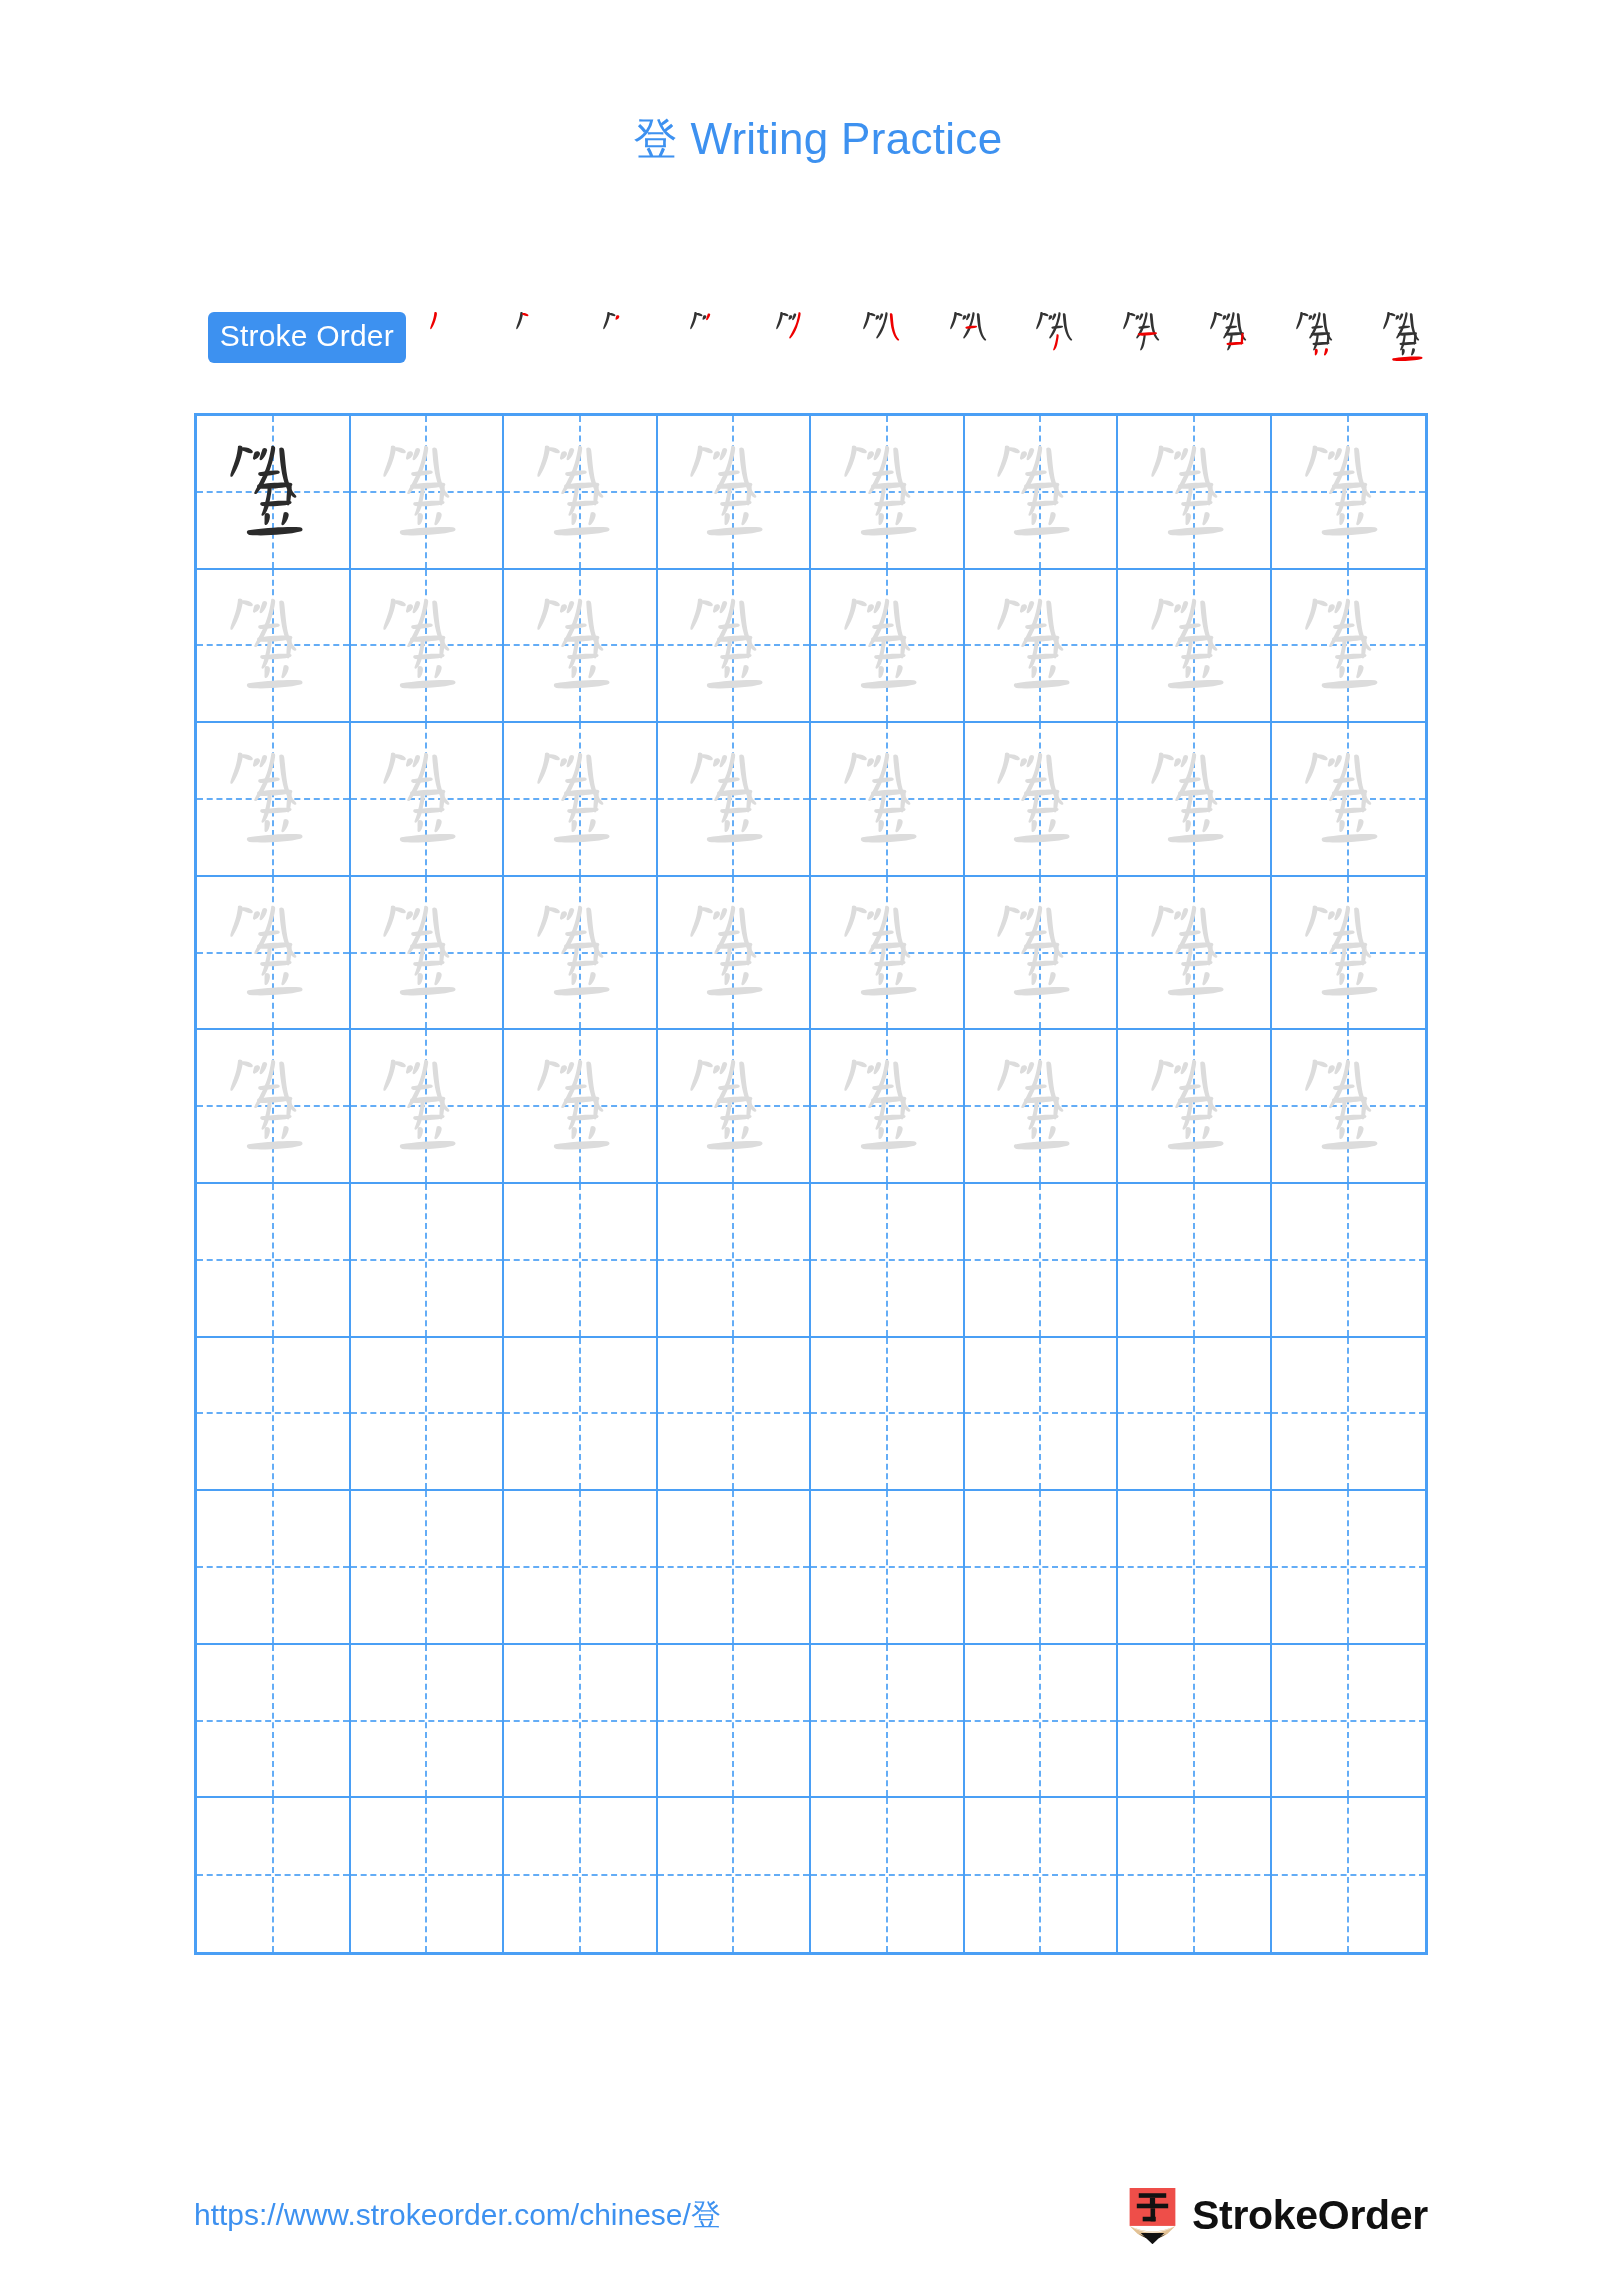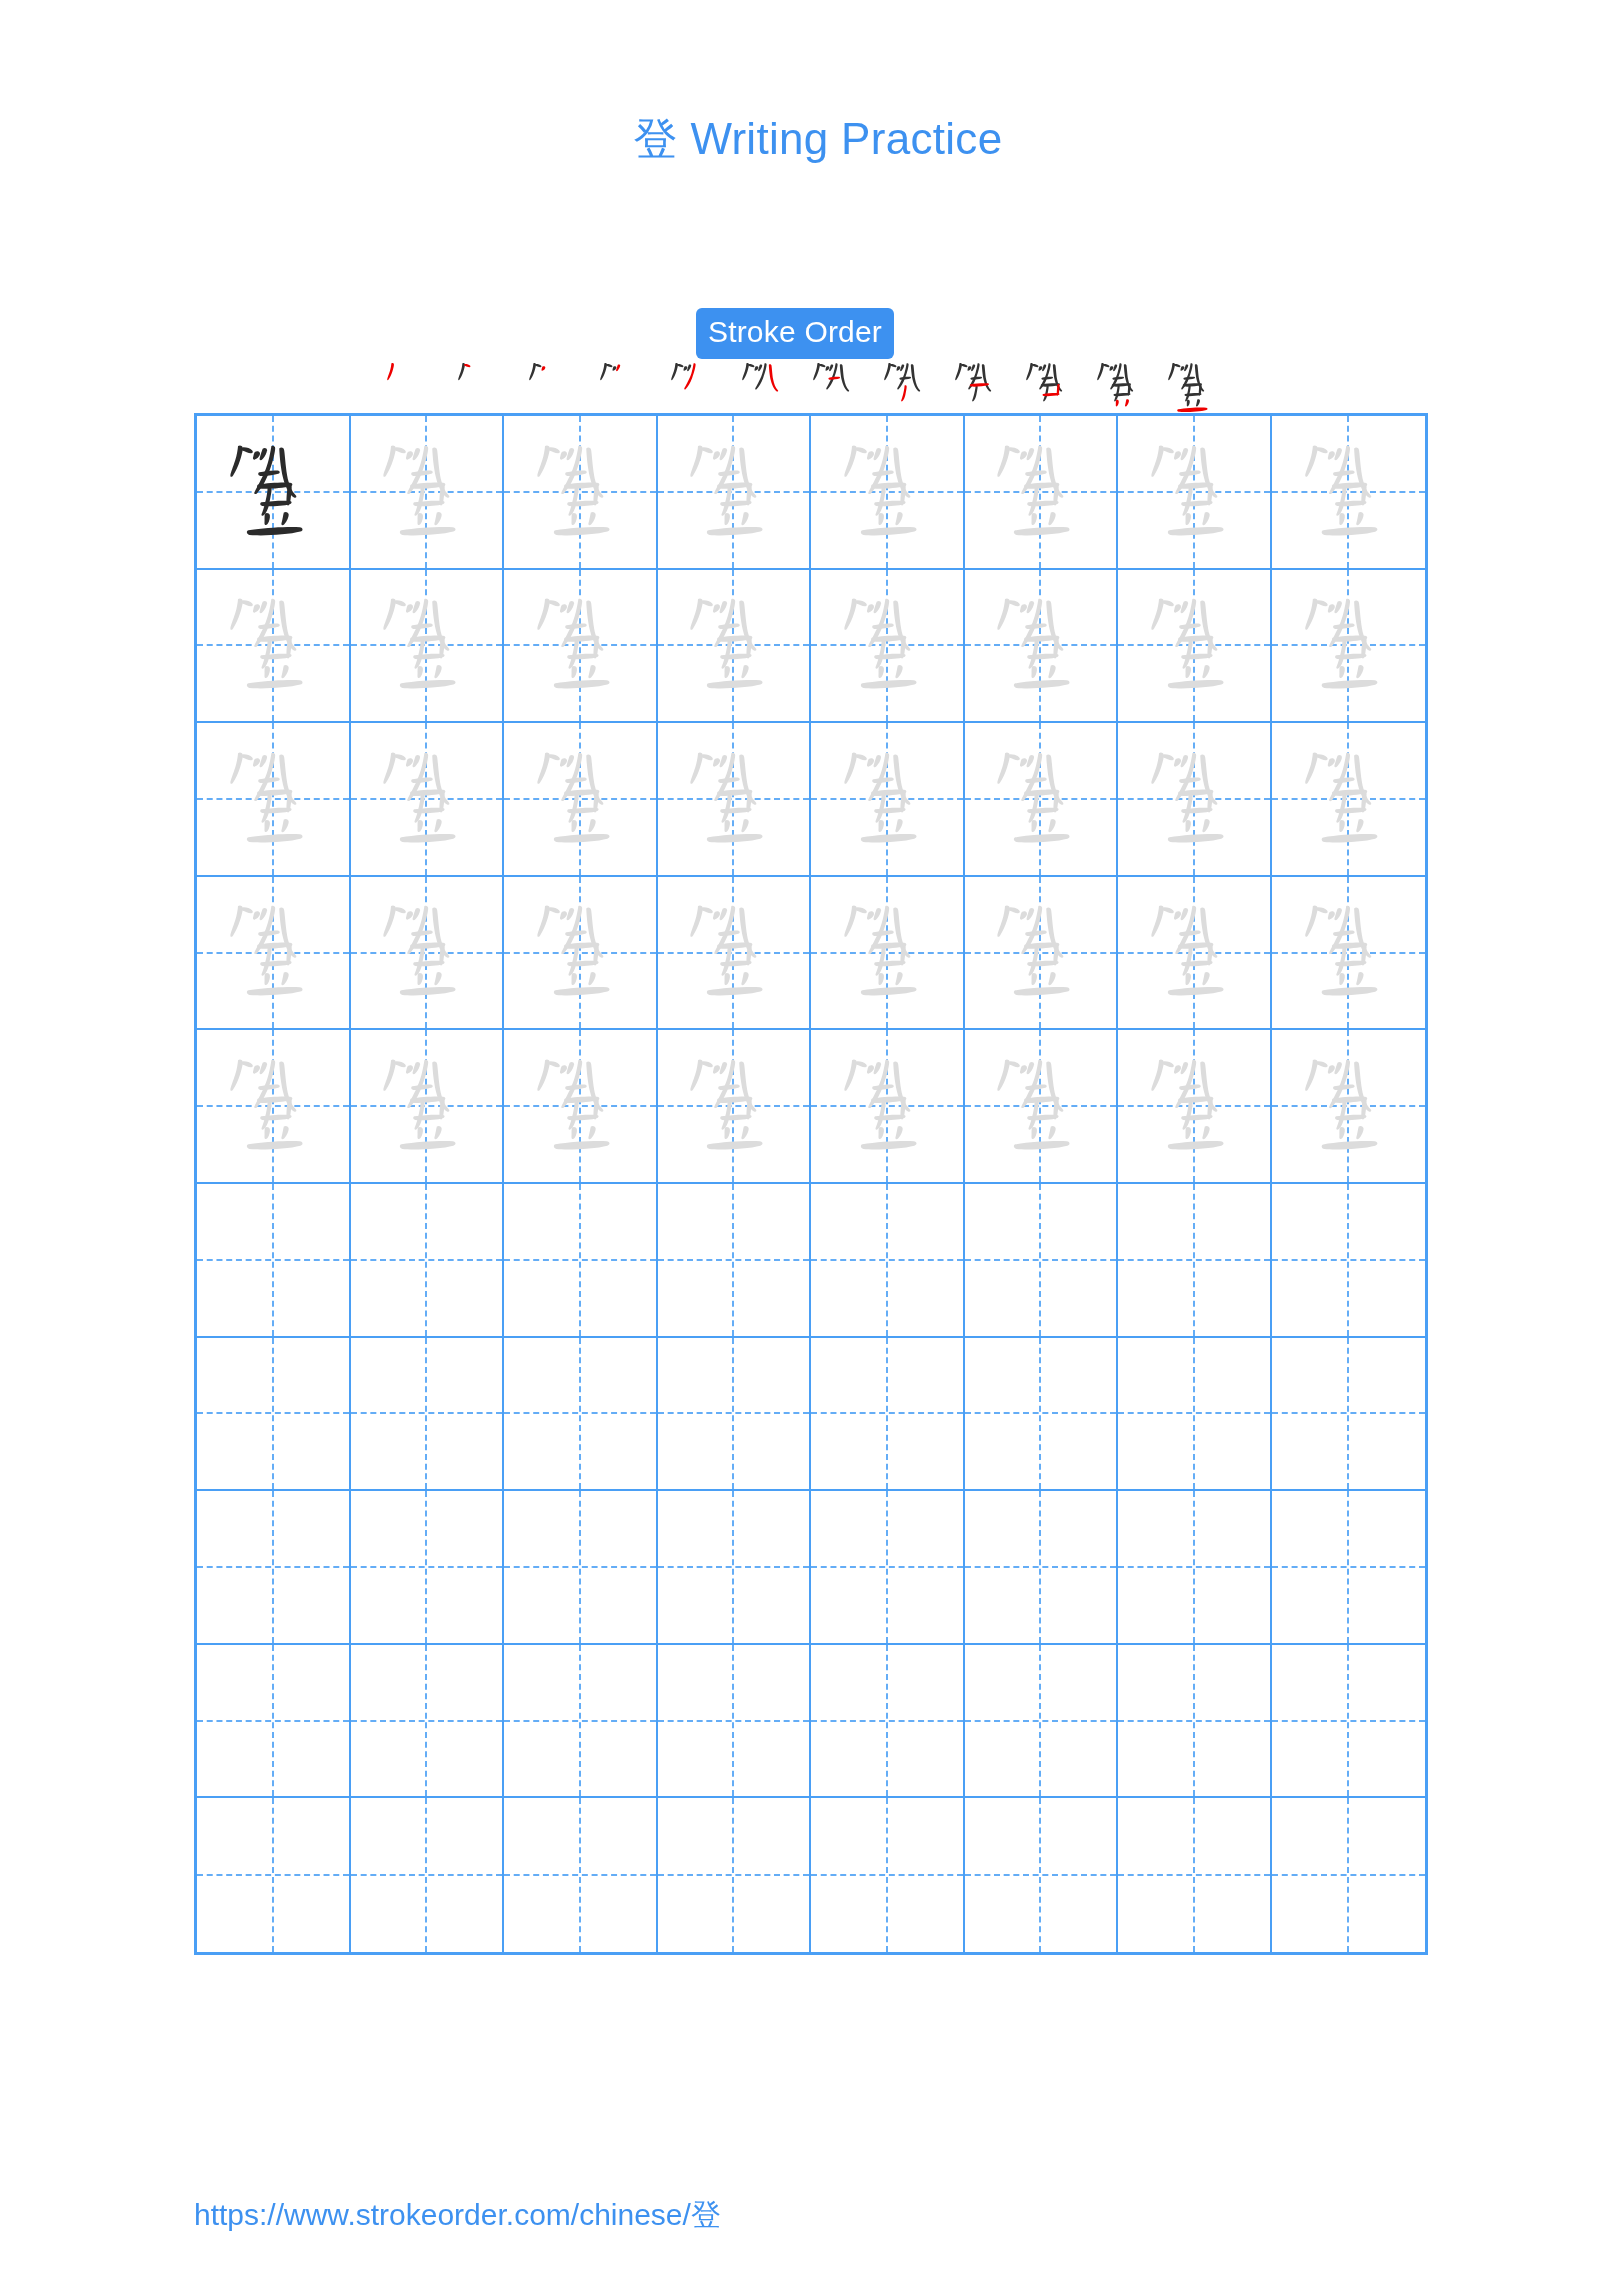--- a/index.html
+++ b/index.html
@@ -28,27 +28,26 @@
     letter-spacing: 0.3px;
     white-space: nowrap;
   }
   .page-title .title-char {
     font-family: "DejaVu Sans", sans-serif;
   }
 
   
   .stroke-order-row {
     position: absolute;
-    left: 178px;
+    left: 208px;
     top: 308px;
     width: 1234px;
     height: 59px;
     display: flex;
     align-items: center;
-    flex-direction: column;
   }
   .stroke-order-badge {
     background: #3d91f0;
     color: #ffffff;
     font-size: 30px;
     line-height: 1;
     padding: 9.2px 11.8px 11.8px 11.8px;
     border-radius: 5.9px;
     white-space: nowrap;
     flex: 0 0 auto;
@@ -1068,14 +1067,33 @@
     <div class="grid-cell last-row"></div>
     <div class="grid-cell last-row"></div>
     <div class="grid-cell last-row"></div>
     <div class="grid-cell last-row"></div>
     <div class="grid-cell last-row"></div>
     <div class="grid-cell last-row"></div>
   </div>
 
 <div class="footer">
   <a class="footer-url" href="#">https://www.strokeorder.com/chinese/登</a>
+  <div class="footer-brand">
+    <span class="brand-logo">
+      <svg viewBox="0 0 78 86" xmlns="http://www.w3.org/2000/svg">
+        <rect x="4" y="0" width="70" height="58" fill="#ee4e49"></rect>
+        <path d="M4 58 Q39 76 74 58 L74 58 Q39 74 4 58 Z" fill="#e3c295"></path>
+        <path d="M4 58 Q39 78 74 58 L62 70 Q39 86 16 70 Z" fill="#e3c295"></path>
+        <path d="M18 70 Q39 86 60 70 Q39 82 18 70 Z" fill="#111111"></path>
+        <path d="M21 69 L57 69 L39 86 Z" fill="#111111"></path>
+        <g fill="#111111">
+          <rect x="18" y="8" width="42" height="7"></rect>
+          <rect x="15" y="24" width="48" height="7"></rect>
+          <rect x="35" y="15" width="8" height="10"></rect>
+          <rect x="36" y="31" width="7" height="20"></rect>
+          <rect x="24" y="44" width="20" height="7"></rect>
+        </g>
+      </svg>
+    </span>
+    <span class="brand-name">StrokeOrder</span>
+  </div>
 </div>
 
 
 </body></html>

